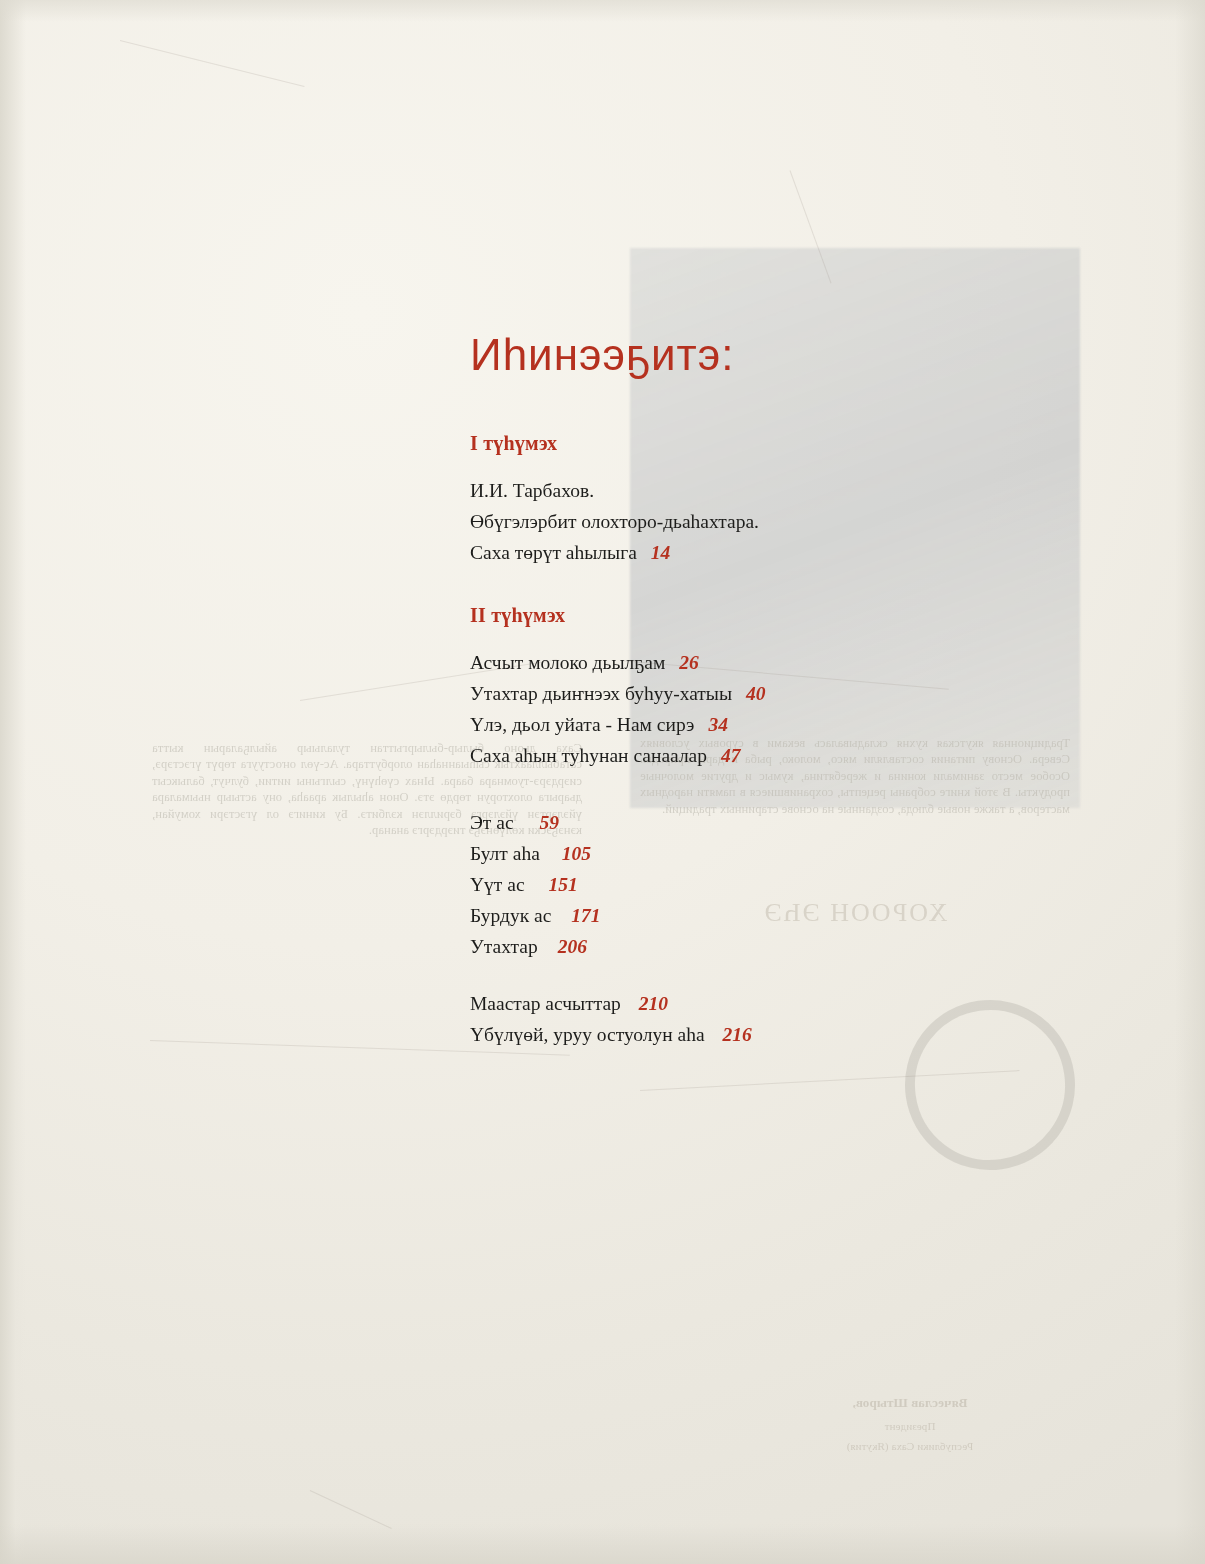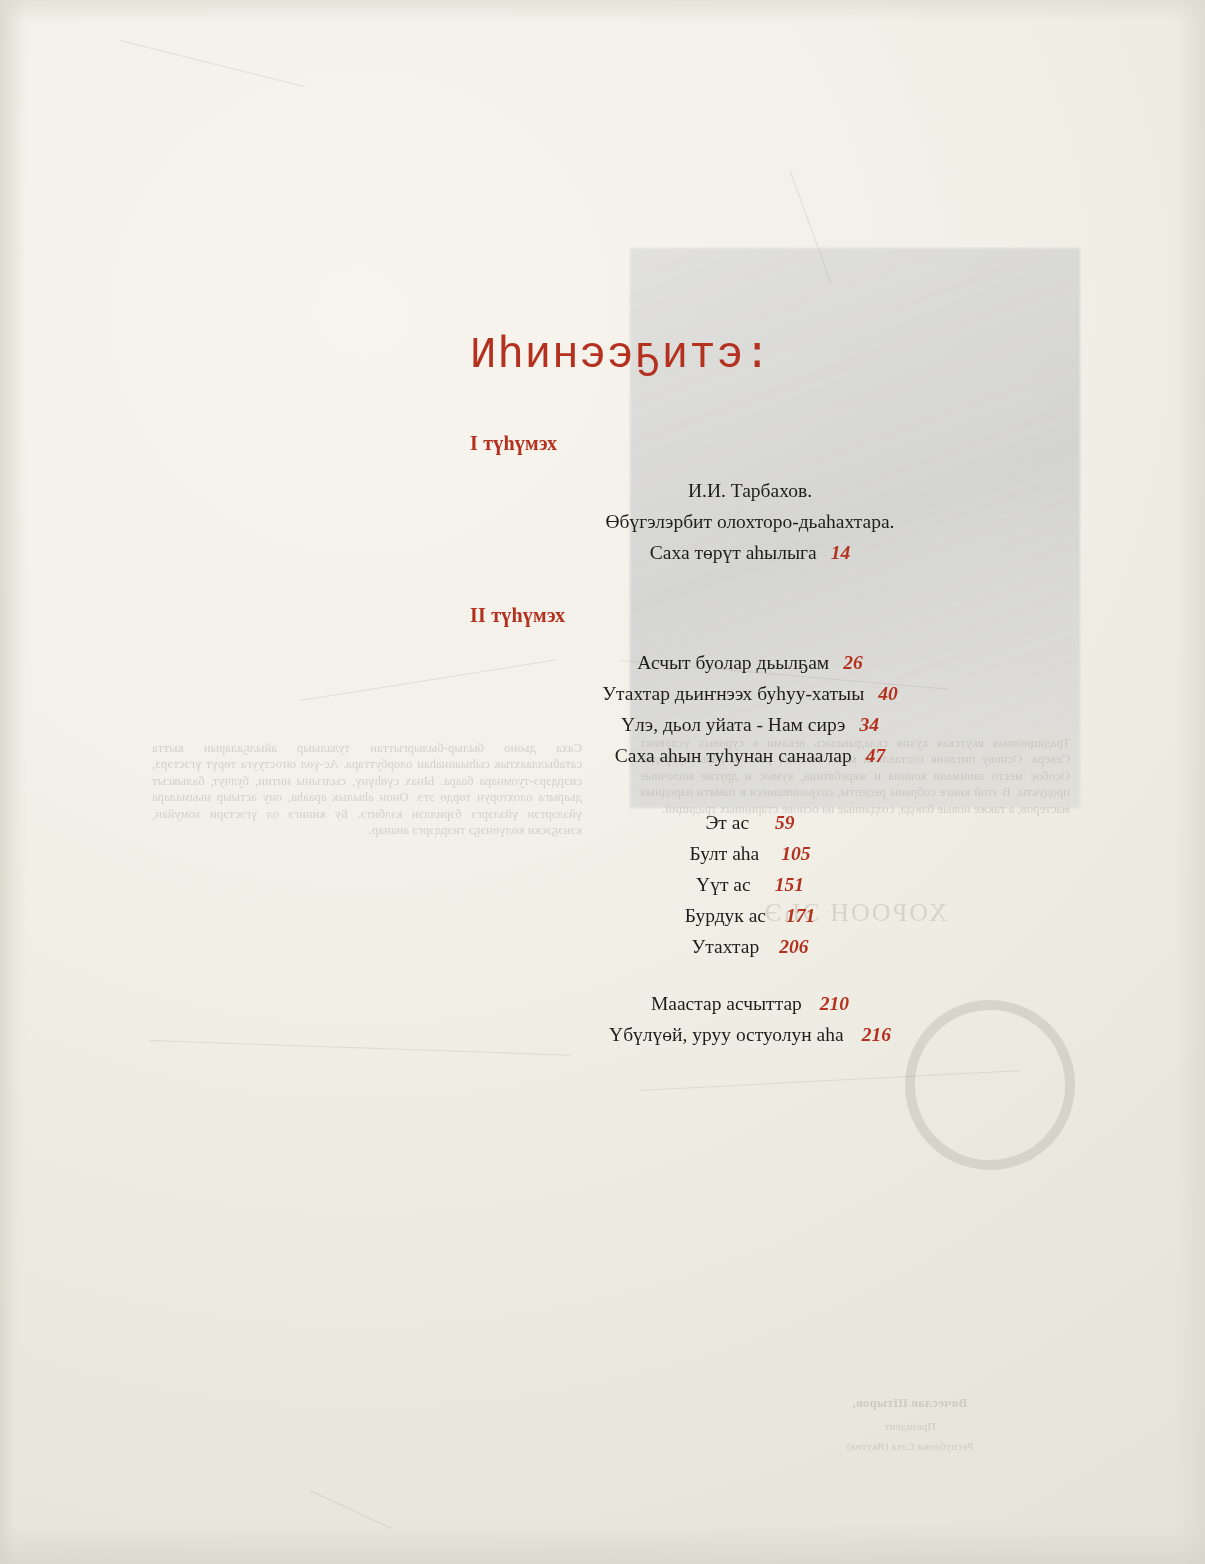--- a/index.html
+++ b/index.html
@@ -98,42 +98,41 @@
 
   
   .content {
     position: absolute;
     left: 470px;
     top: 330px;
     width: 560px;
     z-index: 5;
   }
   .toc-title {
-    font-family: Liberation Mono, monospace;
+    font-family: Liberation Sans, sans-serif;
     color: #b5311f;
     font-size: 44px;
     letter-spacing: 1px;
     margin: 0 0 52px 0;
     font-weight: 400;
   }
   .section-head {
     color: #b5311f;
     font-weight: bold;
     font-size: 20px;
     margin: 0 0 20px 0;
     letter-spacing: .2px;
     font-family: Liberation Serif, serif;
   }
   .entry {
     color: #1d1d1b;
     font-size: 19.5px;
     line-height: 31px;
     margin: 0;
     white-space: nowrap;
-    text-align: center;
   }
   .page-num {
     color: #b5311f;
     font-weight: bold;
     font-style: italic;
     font-size: 19.5px;
     padding-left: 14px;
   }
   .gap-lg { height: 36px; }
   .gap-md { height: 26px; }
@@ -182,21 +181,21 @@
       <p class="entry">
         <span>Саха төрүт аһылыга</span><span class="page-num">14</span>
       </p>
     </div>
 
     <div class="gap-lg"></div>
 
     <div class="group">
       <p class="section-head">II түһүмэх</p>
       <p class="entry">
-        <span>Асчыт буолар дьылҕам</span><span class="page-num">26</span>
+        <span>Асчыт молоко дьылҕам</span><span class="page-num">26</span>
       </p>
       <p class="entry">
         <span>Утахтар дьиҥнээх буһуу-хатыы</span><span class="page-num">40</span>
       </p>
       <p class="entry">
         <span>Үлэ, дьол уйата - Нам сирэ</span><span class="page-num">34</span>
       </p>
       <p class="entry">
         <span>Саха аһын туһунан санаалар</span><span class="page-num">47</span>
       </p>

